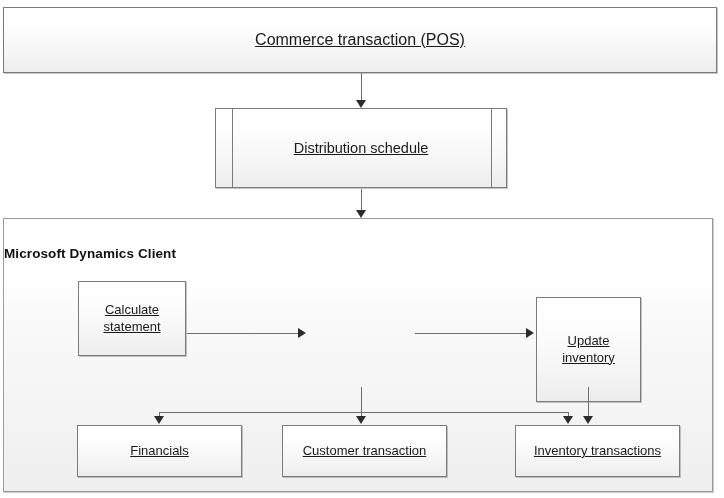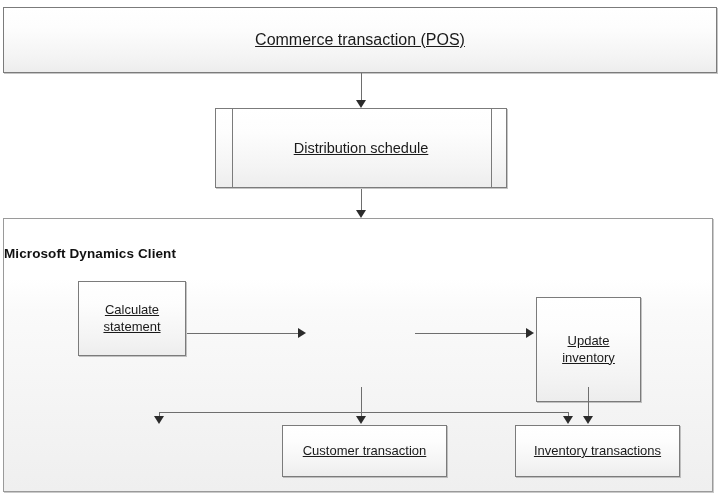--- a/index.html
+++ b/index.html
@@ -182,20 +182,23 @@
 
   <div class="conn-v" style="left:361px; top:412px; height:7px;"></div>
   <div class="arrow-down" style="left:356px; top:416px;"></div>
 
   <div class="conn-v" style="left:568px; top:412px; height:7px;"></div>
   <div class="arrow-down" style="left:563px; top:416px;"></div>
 
   <div class="conn-v" style="left:588px; top:387px; height:32px;"></div>
   <div class="arrow-down" style="left:583px; top:416px;"></div>
 
+  <div class="box out-box" id="financials-box">
+    <span class="box-label">Financials</span>
+  </div>
 
   <div class="box out-box" id="customer-box">
     <span class="box-label">Customer transaction</span>
   </div>
 
   <div class="box out-box" id="inventory-box">
     <span class="box-label">Inventory transactions</span>
   </div>
 
 </div>

